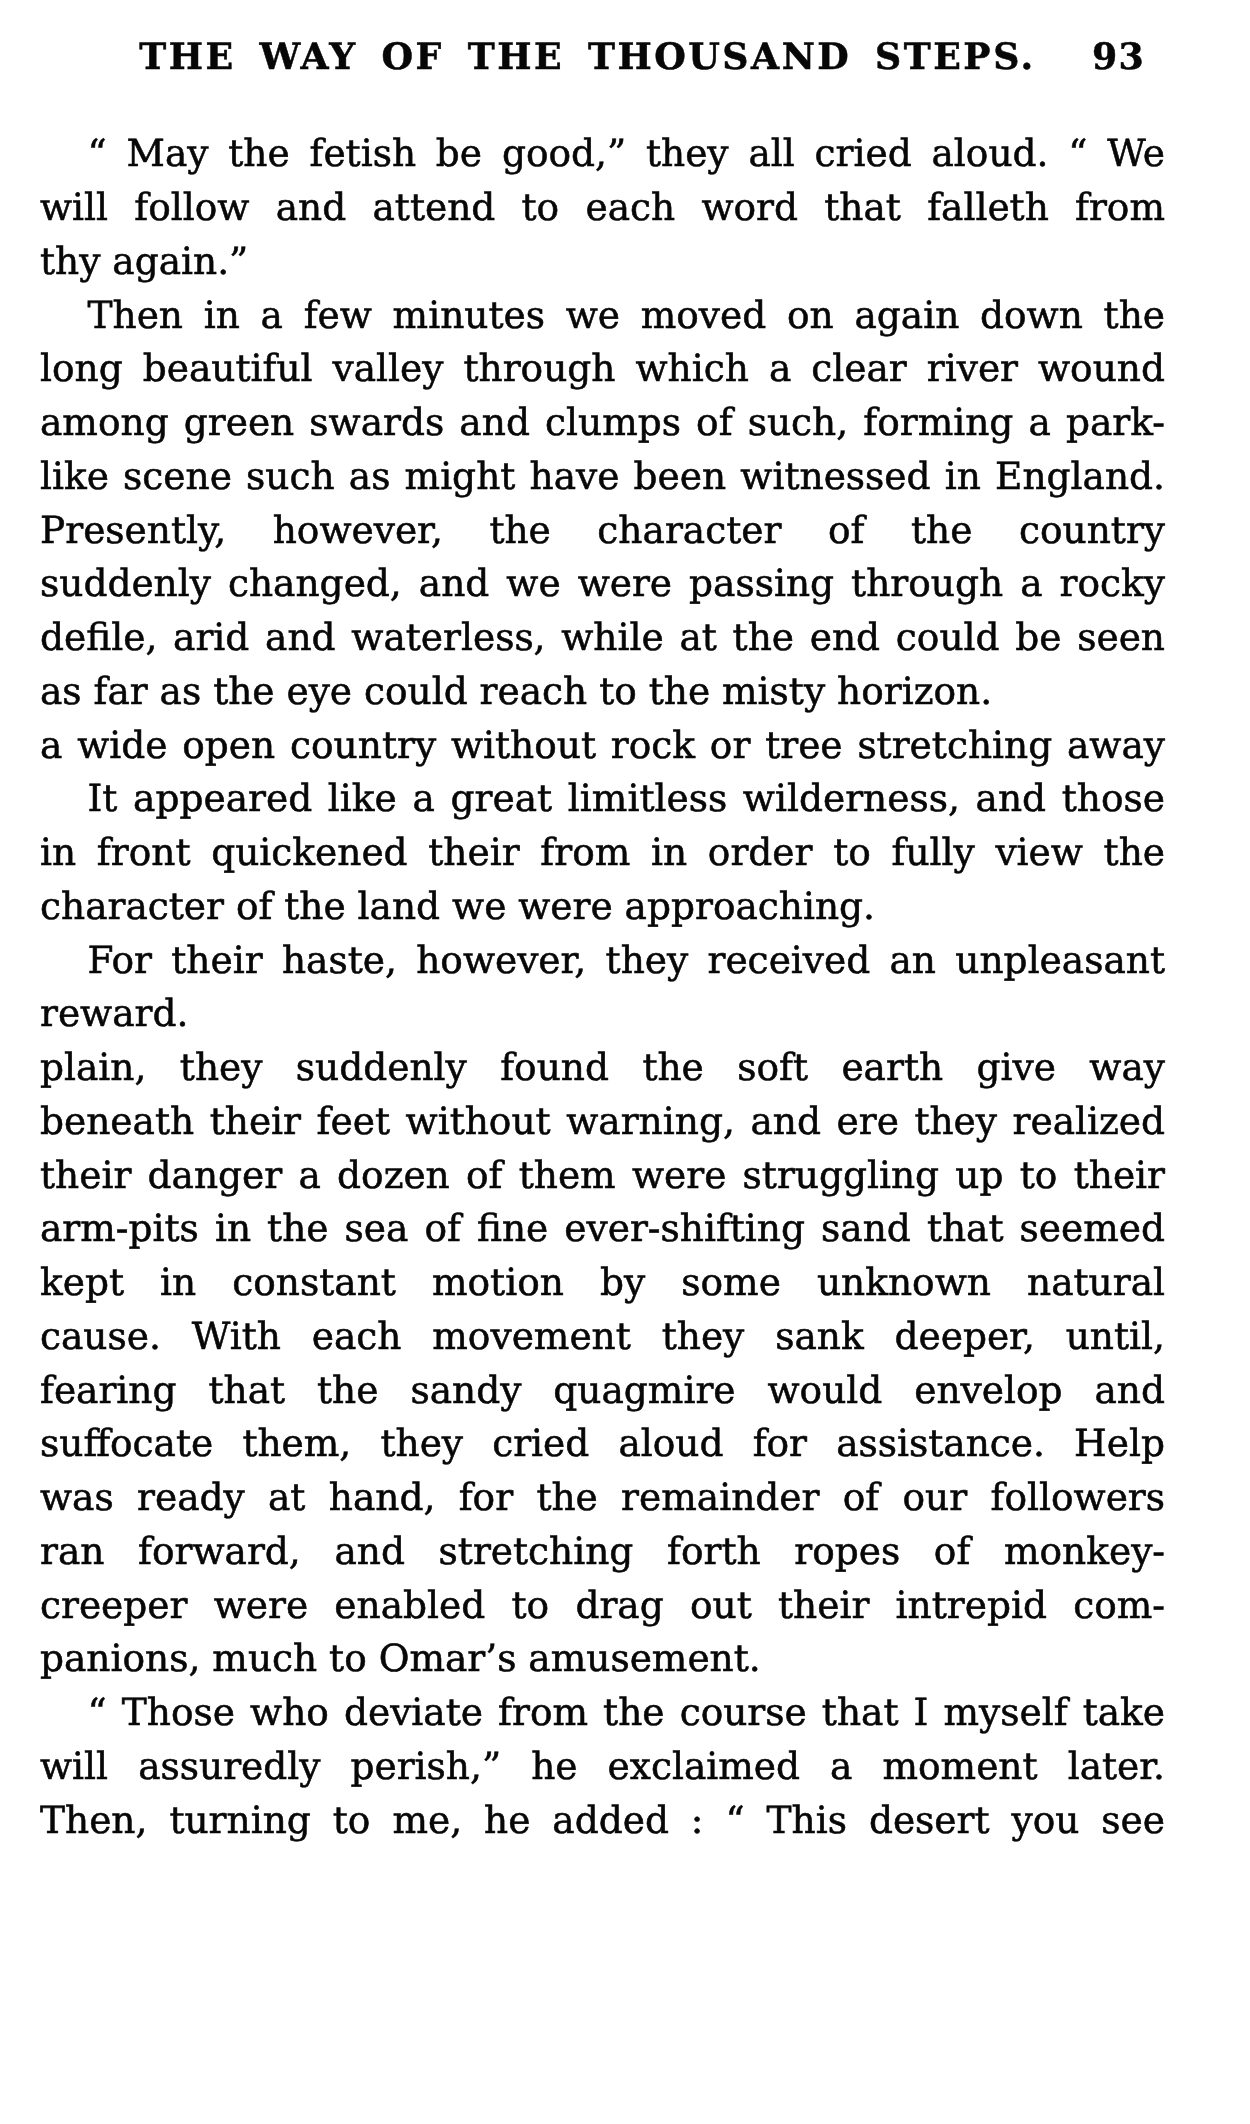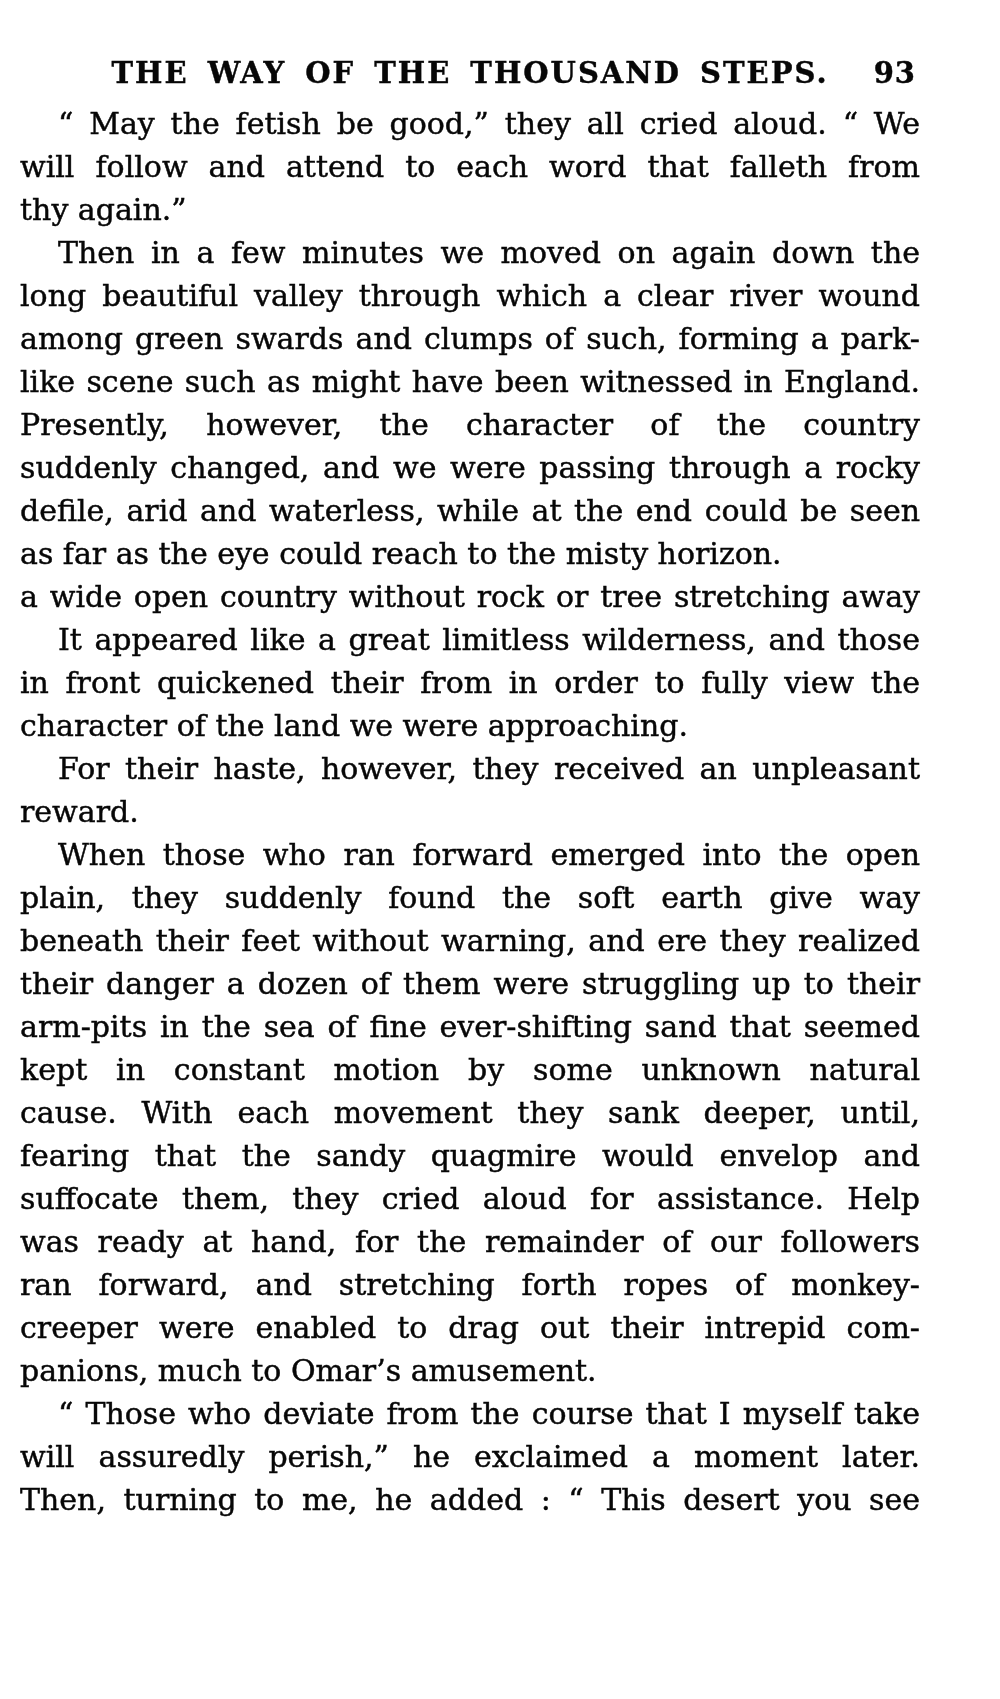--- a/index.html
+++ b/index.html
@@ -13,42 +13,42 @@
     color: #070707;
   }
   .page {
     position: absolute;
     inset: 0;
     background: #ffffff;
   }
   .running-head {
     position: absolute;
     left: 20px;
-    top: 56px;
+    top: 28px;
     width: 900px;
     height: 40px;
     text-align: center;
     font-weight: bold;
     font-size: 29px;
     letter-spacing: 2px;
     word-spacing: 7px;
     -webkit-text-stroke: 0.4px currentColor;
     white-space: nowrap;
   }
   .page-num {
     position: absolute;
     right: 4px;
     top: 0;
     letter-spacing: 1px;
     word-spacing: normal;
     text-align: right;
   }
   .body-text {
     position: absolute;
-    left: 20px;
+    left: 32px;
     top: 102px;
     width: 900px;
     font-size: 30px;
     line-height: 43px;
     -webkit-text-stroke: 0.45px currentColor;
   }
   .para { margin: 0; }
   .line {
     text-align: justify;
     text-align-last: justify;
@@ -89,21 +89,20 @@
       <div class="para">
         <div class="line indent">It appeared like a great limitless wilderness, and those</div>
         <div class="line">in front quickened their from in order to fully view the</div>
         <div class="line last">character of the land we were approaching.</div>
       </div>
       <div class="para">
         <div class="line indent">For their haste, however, they received an unpleasant</div>
         <div class="line last">reward.</div>
       </div>
       <div class="para">
-        <div class="line indent">When those who ran forward emerged into the open</div>
         <div class="line">plain, they suddenly found the soft earth give way</div>
         <div class="line">beneath their feet without warning, and ere they realized</div>
         <div class="line">their danger a dozen of them were struggling up to their</div>
         <div class="line">arm-pits in the sea of fine ever-shifting sand that seemed</div>
         <div class="line">kept in constant motion by some unknown natural</div>
         <div class="line">cause. With each movement they sank deeper, until,</div>
         <div class="line">fearing that the sandy quagmire would envelop and</div>
         <div class="line">suffocate them, they cried aloud for assistance. Help</div>
         <div class="line">was ready at hand, for the remainder of our followers</div>
         <div class="line">ran forward, and stretching forth ropes of monkey-</div>

